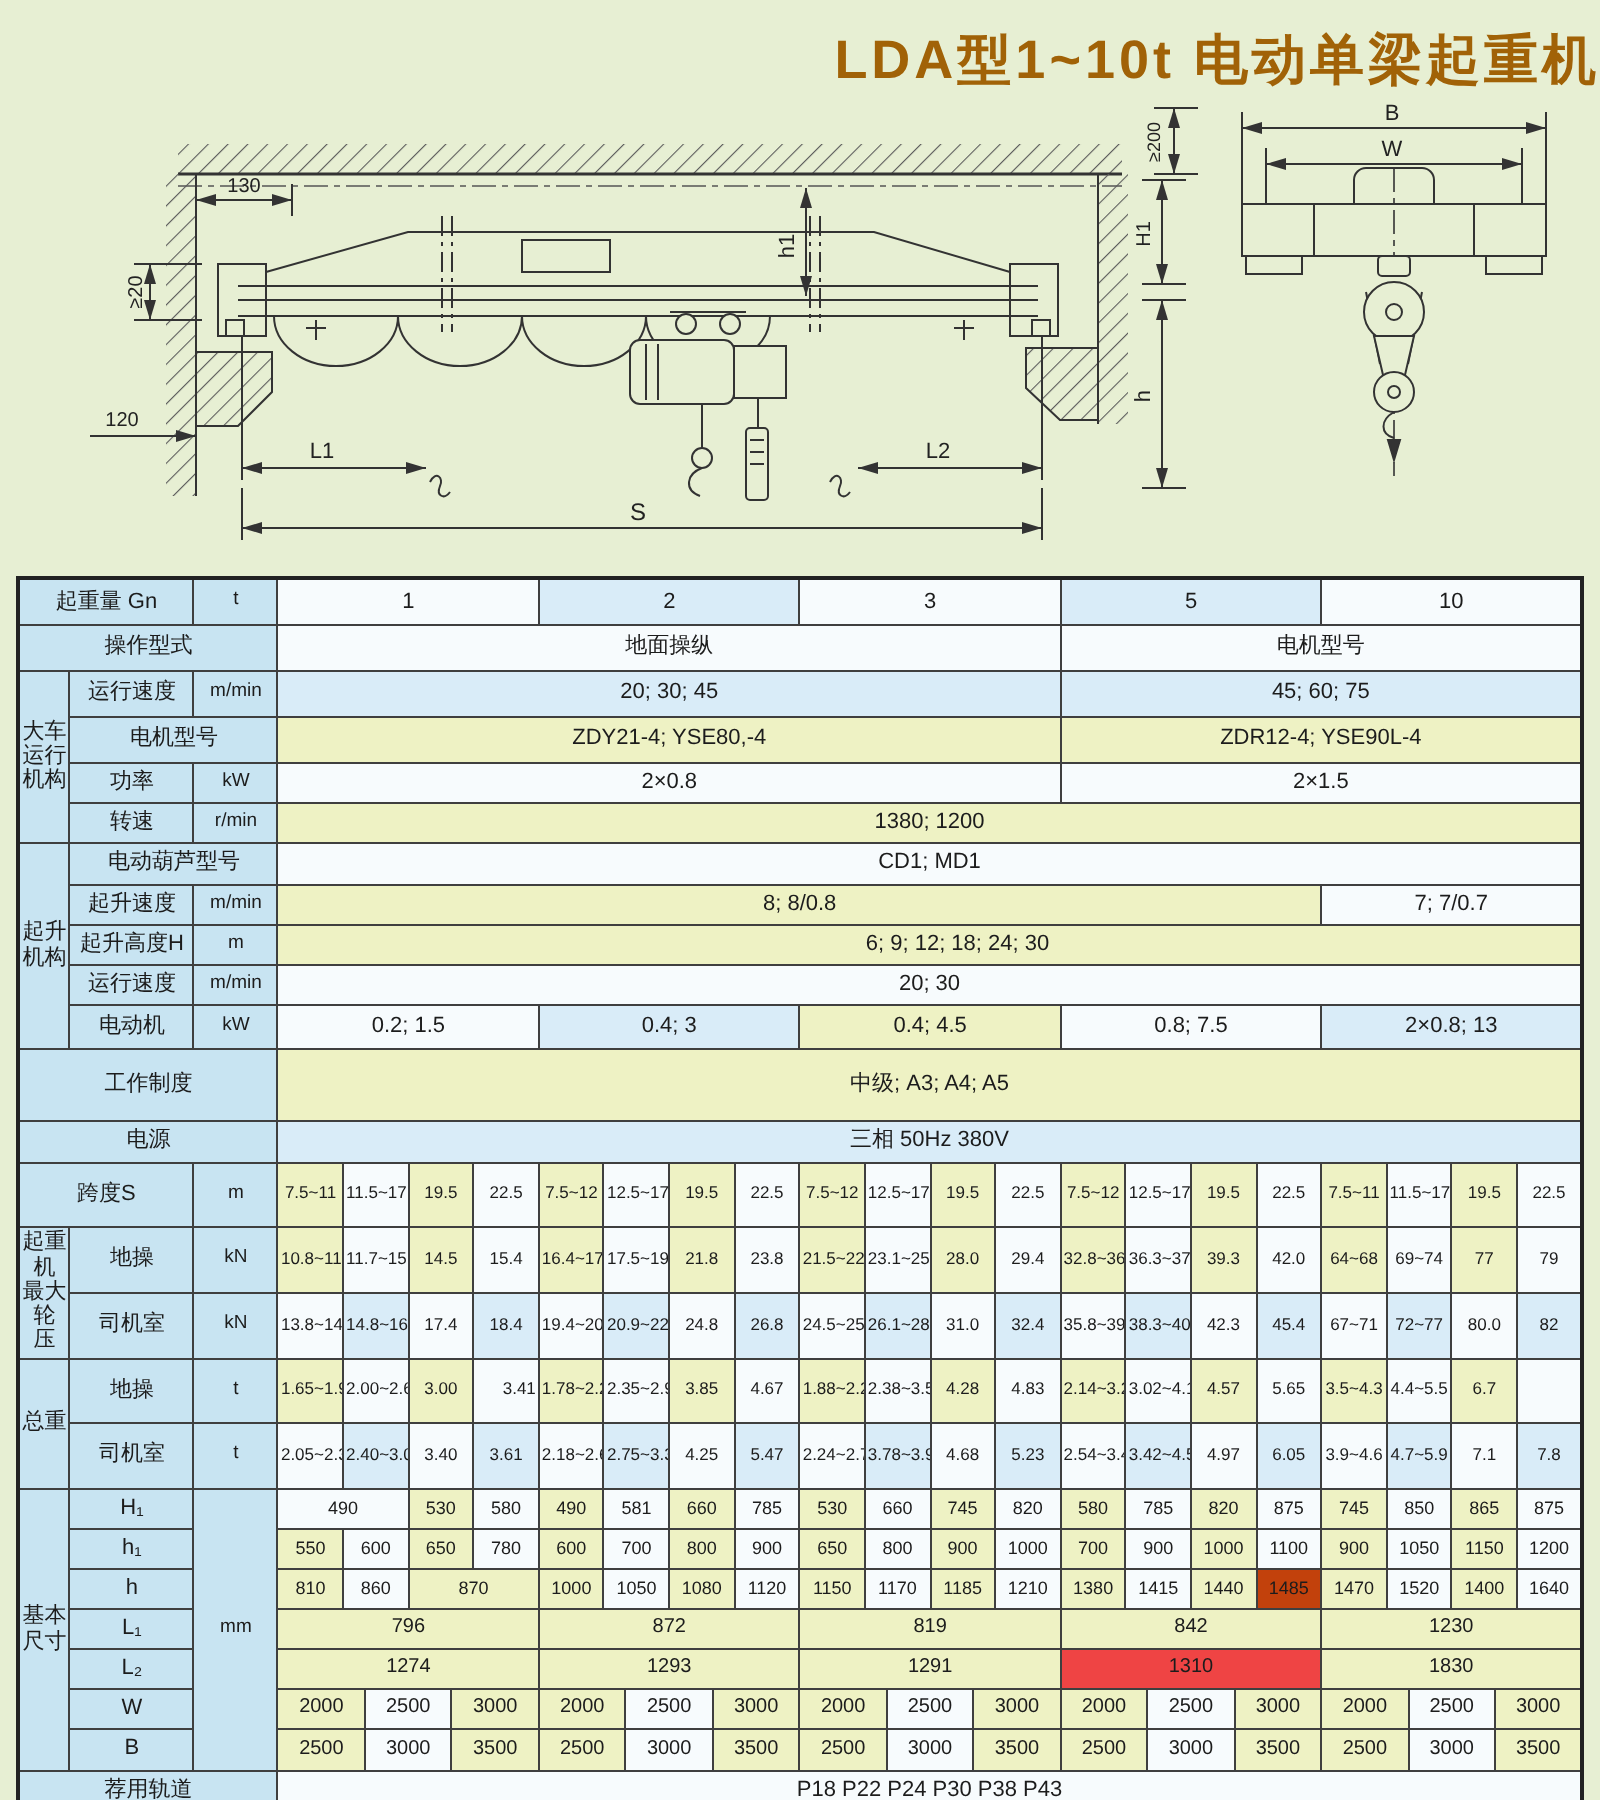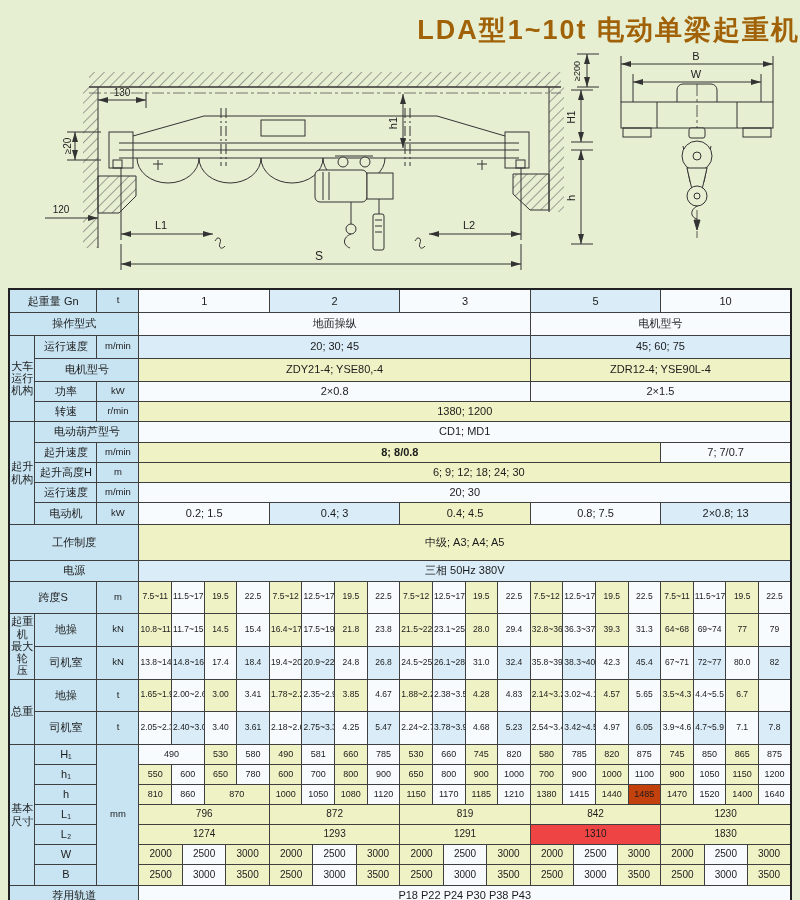--- a/index.html
+++ b/index.html
@@ -291,21 +291,21 @@
         </tr>
         <tr style="height: 21px;">
           <th class="grp" rowspan="5">起升
 机构</th>
           <td class="lbl" colspan="2">电动葫芦型号</td>
           <td colspan="60" class="dat gs" style="background: rgb(247, 251, 253);">CD1;  MD1</td>
         </tr>
         <tr style="height: 20px;">
           <td class="lbl" colspan="1">起升速度</td>
           <td class="unit">m/min</td>
-          <td colspan="48" class="dat gs" style="background: rgb(238, 242, 196); font-weight: bold;">8;  8/0.8</td>
+          <td colspan="48" class="dat gs" style="background: rgb(238, 242, 196);">8;  8/0.8</td>
           <td colspan="12" class="dat gs" style="background: rgb(247, 251, 253);">7;  7/0.7</td>
         </tr>
         <tr style="height: 20px;">
           <td class="lbl" colspan="1">起升高度H</td>
           <td class="unit">m</td>
           <td colspan="60" class="dat gs" style="background: rgb(238, 242, 196); padding-left: 29px;">6;  9;  12;  18;  24;  30</td>
         </tr>
         <tr style="height: 20px;">
           <td class="lbl" colspan="1">运行速度</td>
           <td class="unit">m/min</td>
@@ -366,21 +366,21 @@
           <td colspan="3" class="dat xs" style="background: rgb(247, 251, 253);">17.5~19.3</td>
           <td colspan="3" class="dat xs" style="background: rgb(238, 242, 196);">21.8</td>
           <td colspan="3" class="dat xs" style="background: rgb(247, 251, 253);">23.8</td>
           <td colspan="3" class="dat xs gs" style="background: rgb(238, 242, 196);">21.5~22.8</td>
           <td colspan="3" class="dat xs" style="background: rgb(247, 251, 253);">23.1~25.7</td>
           <td colspan="3" class="dat xs" style="background: rgb(238, 242, 196);">28.0</td>
           <td colspan="3" class="dat xs" style="background: rgb(247, 251, 253);">29.4</td>
           <td colspan="3" class="dat xs gs" style="background: rgb(238, 242, 196);">32.8~36</td>
           <td colspan="3" class="dat xs" style="background: rgb(247, 251, 253);">36.3~37.8</td>
           <td colspan="3" class="dat xs" style="background: rgb(238, 242, 196);">39.3</td>
-          <td colspan="3" class="dat xs" style="background: rgb(247, 251, 253);">31.3</td>
+          <td colspan="3" class="dat xs" style="background: rgb(247, 251, 253);">42.0</td>
           <td colspan="3" class="dat xs gs" style="background: rgb(238, 242, 196);">64~68</td>
           <td colspan="3" class="dat xs" style="background: rgb(247, 251, 253);">69~74</td>
           <td colspan="3" class="dat xs" style="background: rgb(238, 242, 196);">77</td>
           <td colspan="3" class="dat xs" style="background: rgb(247, 251, 253);">79</td>
         </tr>
         <tr style="height: 33px;">
           <td class="lbl" colspan="1">司机室</td>
           <td class="unit">kN</td>
           <td colspan="3" class="dat xs gs" style="background: rgb(247, 251, 253);">13.8~14.6</td>
           <td colspan="3" class="dat xs" style="background: rgb(217, 236, 248);">14.8~16.5</td>
@@ -403,21 +403,21 @@
           <td colspan="3" class="dat xs" style="background: rgb(247, 251, 253);">80.0</td>
           <td colspan="3" class="dat xs" style="background: rgb(217, 236, 248);">82</td>
         </tr>
         <tr style="height: 32px;">
           <th class="grp" rowspan="2">总重</th>
           <td class="lbl" colspan="1">地操</td>
           <td class="unit">t</td>
           <td colspan="3" class="dat xs gs" style="background: rgb(238, 242, 196);">1.65~1.97</td>
           <td colspan="3" class="dat xs" style="background: rgb(247, 251, 253);">2.00~2.67</td>
           <td colspan="3" class="dat xs" style="background: rgb(238, 242, 196);">3.00</td>
-          <td colspan="3" class="dat xs" style="background: rgb(247, 251, 253);">3.41</td>
+          <td colspan="3" class="dat xs" style="background: rgb(247, 251, 253); text-align: right;">3.41</td>
           <td colspan="3" class="dat xs gs" style="background: rgb(238, 242, 196);">1.78~2.26</td>
           <td colspan="3" class="dat xs" style="background: rgb(247, 251, 253);">2.35~2.91</td>
           <td colspan="3" class="dat xs" style="background: rgb(238, 242, 196);">3.85</td>
           <td colspan="3" class="dat xs" style="background: rgb(247, 251, 253);">4.67</td>
           <td colspan="3" class="dat xs gs" style="background: rgb(238, 242, 196);">1.88~2.24</td>
           <td colspan="3" class="dat xs" style="background: rgb(247, 251, 253);">2.38~3.53</td>
           <td colspan="3" class="dat xs" style="background: rgb(238, 242, 196);">4.28</td>
           <td colspan="3" class="dat xs" style="background: rgb(247, 251, 253);">4.83</td>
           <td colspan="3" class="dat xs gs" style="background: rgb(238, 242, 196);">2.14~3.20</td>
           <td colspan="3" class="dat xs" style="background: rgb(247, 251, 253);">3.02~4.12</td>

